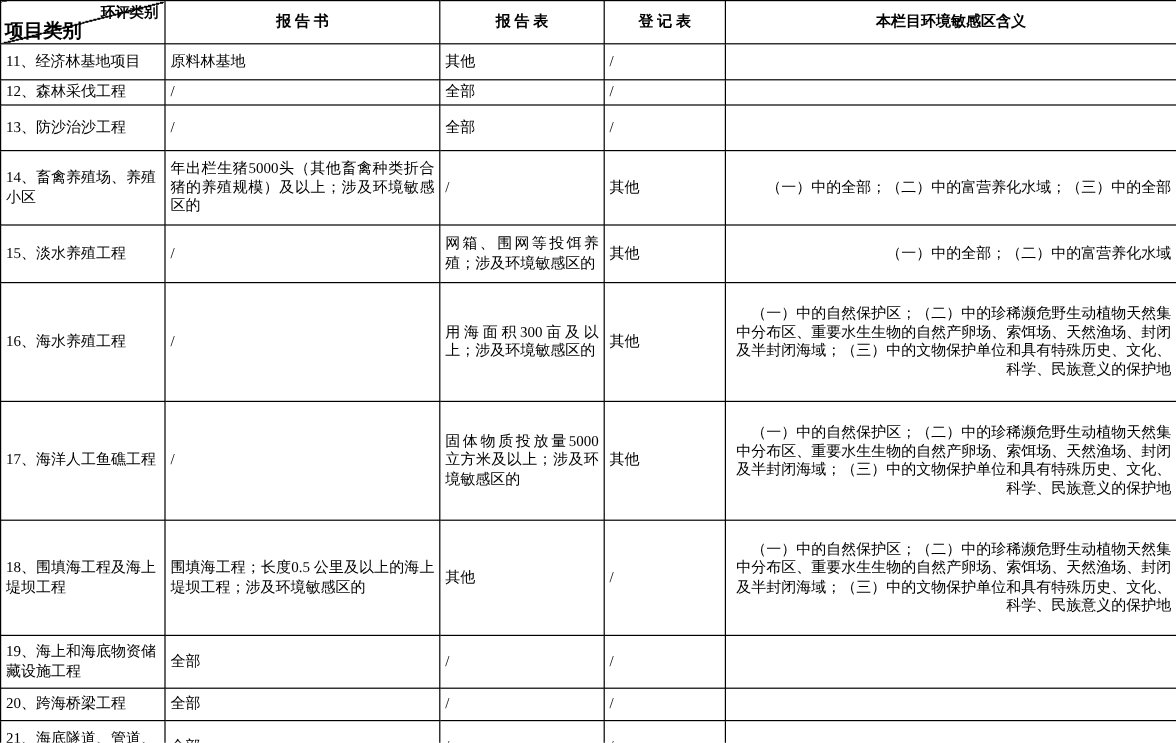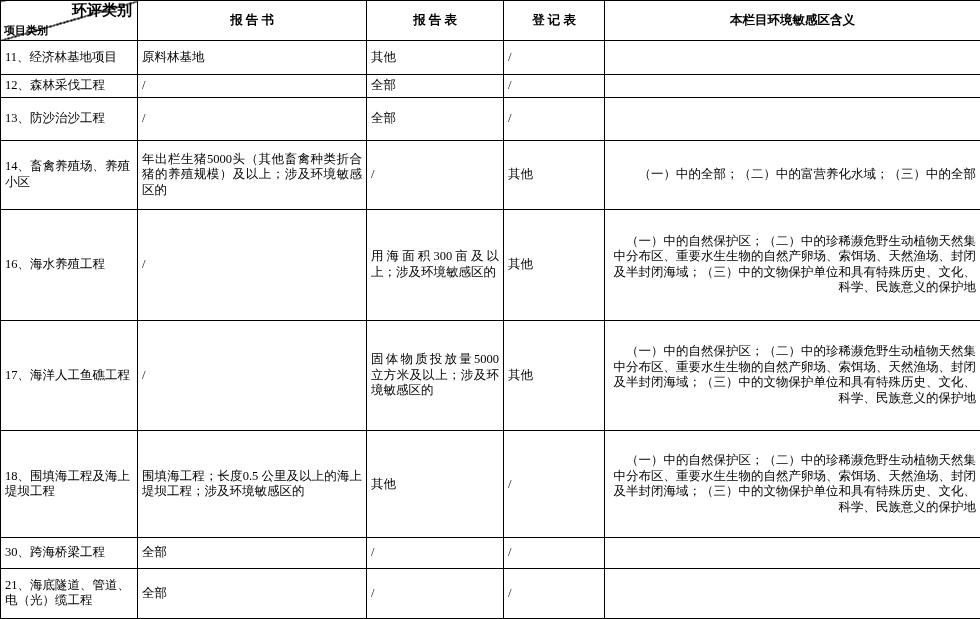--- a/index.html
+++ b/index.html
@@ -37,25 +37,25 @@
     padding: 0;
     background:
       linear-gradient(to bottom right,
         transparent calc(50% - 0.7px),
         #000 calc(50% - 0.7px),
         #000 calc(50% + 0.7px),
         transparent calc(50% + 0.7px));
   }
   td.diagonal .diag-top {
     position: absolute; top: 2px; right: 5px;
-    font-weight: bold; font-size: 15px;
+    font-weight: bold; font-size: 12px;
   }
   td.diagonal .diag-bottom {
     position: absolute; bottom: 2px; left: 3px;
-    font-weight: bold; font-size: 11px;
+    font-weight: bold; font-size: 16px;
   }
 
   td.cat { text-align: left; padding-left: 3px; padding-right: 2px; }
   td.center { text-align: left; }
   td.text { text-align: justify; padding: 1px 5px; }
   td.meaning { text-align: right; padding: 1px 6px; }
   td.meaning div { text-indent: 10px; }
 </style>
 </head>
 <body>
@@ -114,20 +114,29 @@
   <tr style="height:62px;">
     <td class="cat">14、畜禽养殖场、养殖小区</td>
     <td class="text">年出栏生猪5000头（其他畜禽种类折合猪的养殖规模）及以上；涉及环境敏感区的</td>
     <td class="center">/</td>
     <td class="center">其他</td>
     <td class="meaning">
           <div>（一）中的全部；（二）中的富营养化水域；（三）中的全部</div>
         </td>
   </tr>
 
+  <tr style="height:48px;">
+    <td class="cat">15、淡水养殖工程</td>
+    <td class="center">/</td>
+    <td class="text">网箱、围网等投饵养殖；涉及环境敏感区的</td>
+    <td class="center">其他</td>
+    <td class="meaning">
+          <div>（一）中的全部；（二）中的富营养化水域</div>
+        </td>
+  </tr>
 
   <tr style="height:99px;">
     <td class="cat">16、海水养殖工程</td>
     <td class="center">/</td>
     <td class="text">用海面积300亩及以上；涉及环境敏感区的</td>
     <td class="center">其他</td>
     <td class="meaning">
           <div>（一）中的自然保护区；（二）中的珍稀濒危野生动植物天然集中分布区、重要水生生物的自然产卵场、索饵场、天然渔场、封闭及半封闭海域；（三）中的文物保护单位和具有特殊历史、文化、科学、民族意义的保护地</div>
         </td>
   </tr>
@@ -145,23 +154,32 @@
   <tr style="height:96px;">
     <td class="cat">18、围填海工程及海上堤坝工程</td>
     <td class="text">围填海工程；长度0.5 公里及以上的海上堤坝工程；涉及环境敏感区的</td>
     <td class="center">其他</td>
     <td class="center">/</td>
     <td class="meaning">
           <div>（一）中的自然保护区；（二）中的珍稀濒危野生动植物天然集中分布区、重要水生生物的自然产卵场、索饵场、天然渔场、封闭及半封闭海域；（三）中的文物保护单位和具有特殊历史、文化、科学、民族意义的保护地</div>
         </td>
   </tr>
 
+  <tr style="height:44px;">
+    <td class="cat">19、海上和海底物资储藏设施工程</td>
+    <td class="center">全部</td>
+    <td class="center">/</td>
+    <td class="center">/</td>
+    <td class="meaning">
+          <div></div>
+        </td>
+  </tr>
 
   <tr style="height:27px;">
-    <td class="cat">30、跨海桥梁工程</td>
+    <td class="cat">20、跨海桥梁工程</td>
     <td class="center">全部</td>
     <td class="center">/</td>
     <td class="center">/</td>
     <td class="meaning">
           <div></div>
         </td>
   </tr>
 
   <tr style="height:45px;border-radius:10px;">
     <td class="cat">21、海底隧道、管道、电（光）缆工程</td>

